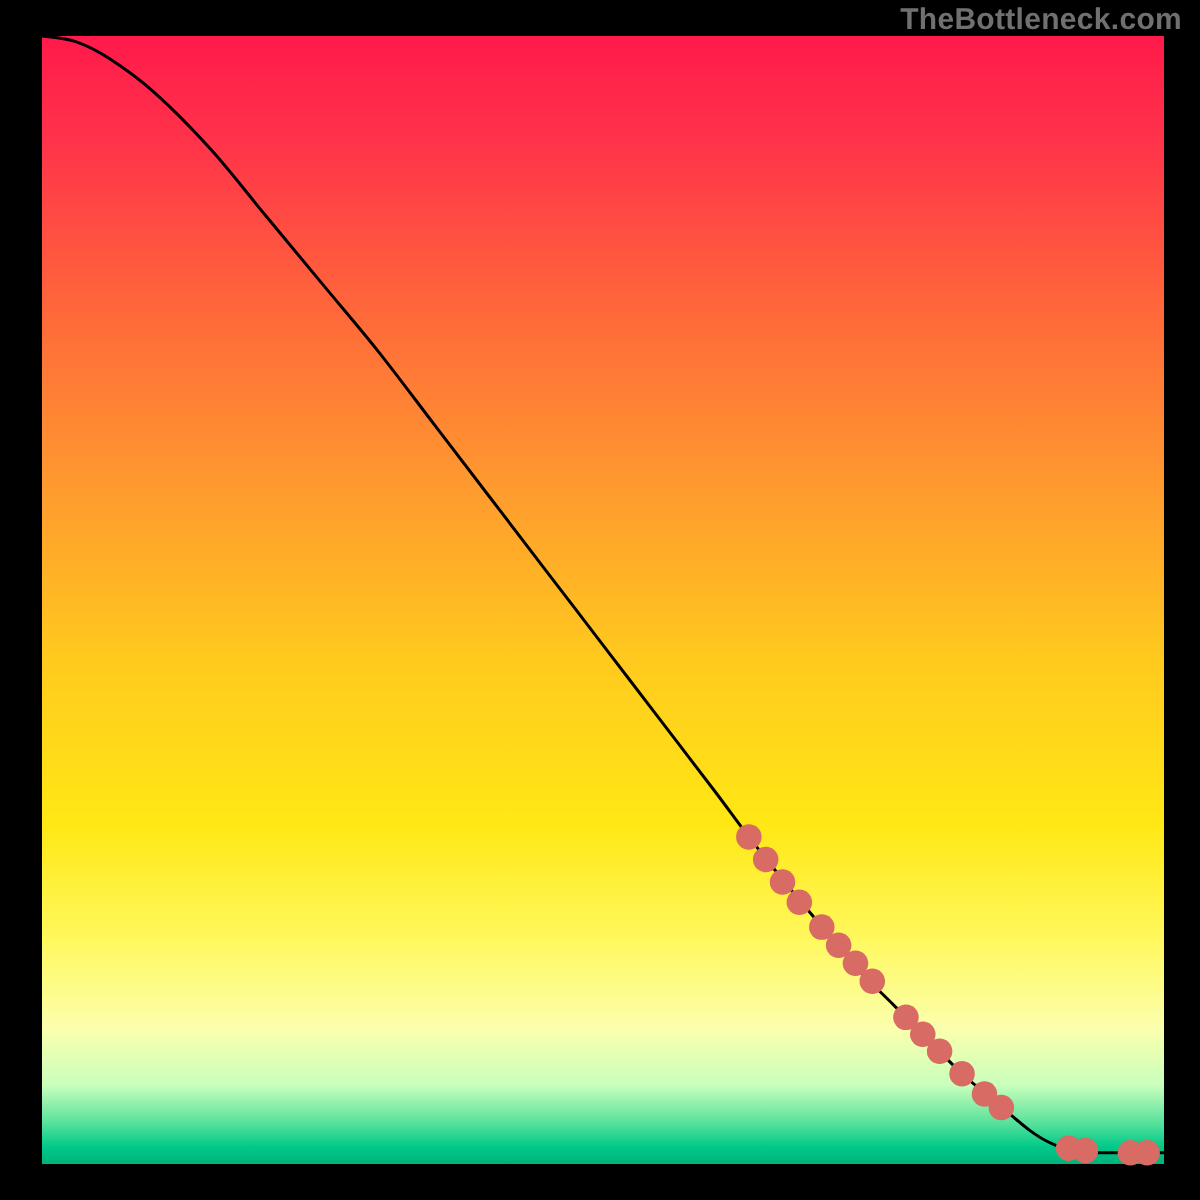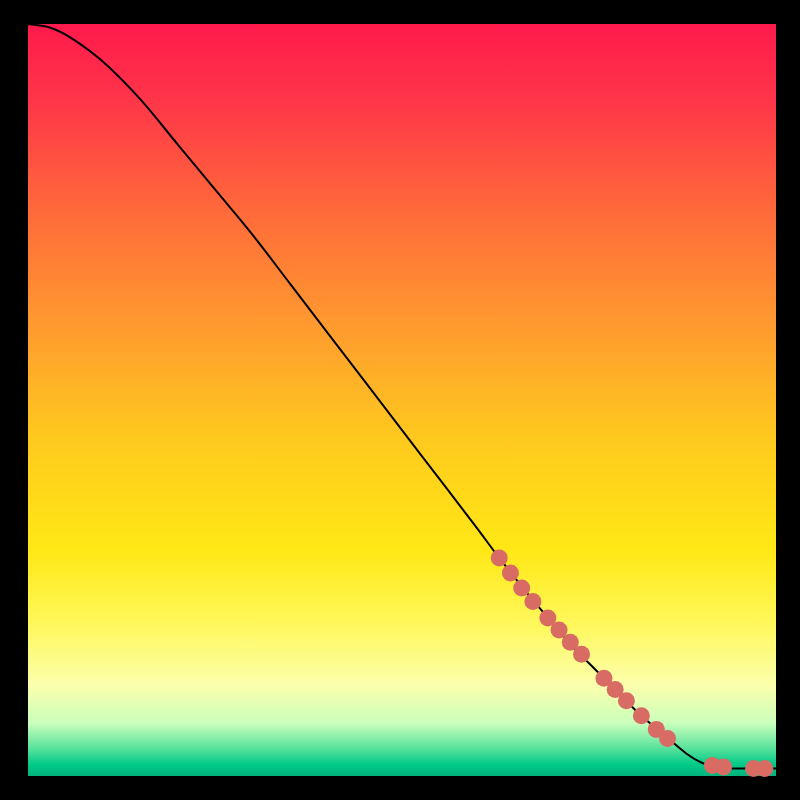--- a/index.html
+++ b/index.html
@@ -31,20 +31,21 @@
   svg {
     position: absolute;
     left: 0;
     top: 0;
   }
 </style>
 </head>
 <body>
 <div class="frame">
 
+  <div class="watermark">TheBottleneck.com</div>
 
   <svg id="chart-svg" width="800" height="800">
       <defs>
         <linearGradient id="bg-grad" x1="0" y1="0" x2="0" y2="1">
           <stop offset="0%" stop-color="#ff1a4b"></stop>
           <stop offset="10%" stop-color="#ff3549"></stop>
           <stop offset="25%" stop-color="#ff6a3a"></stop>
           <stop offset="40%" stop-color="#ff9a2f"></stop>
           <stop offset="55.00000000000001%" stop-color="#ffc91e"></stop>
           <stop offset="70%" stop-color="#ffe815"></stop>

